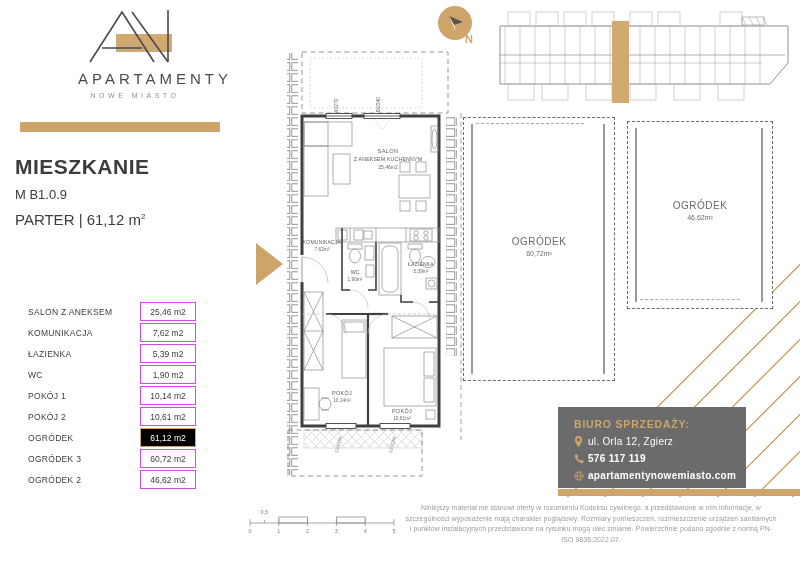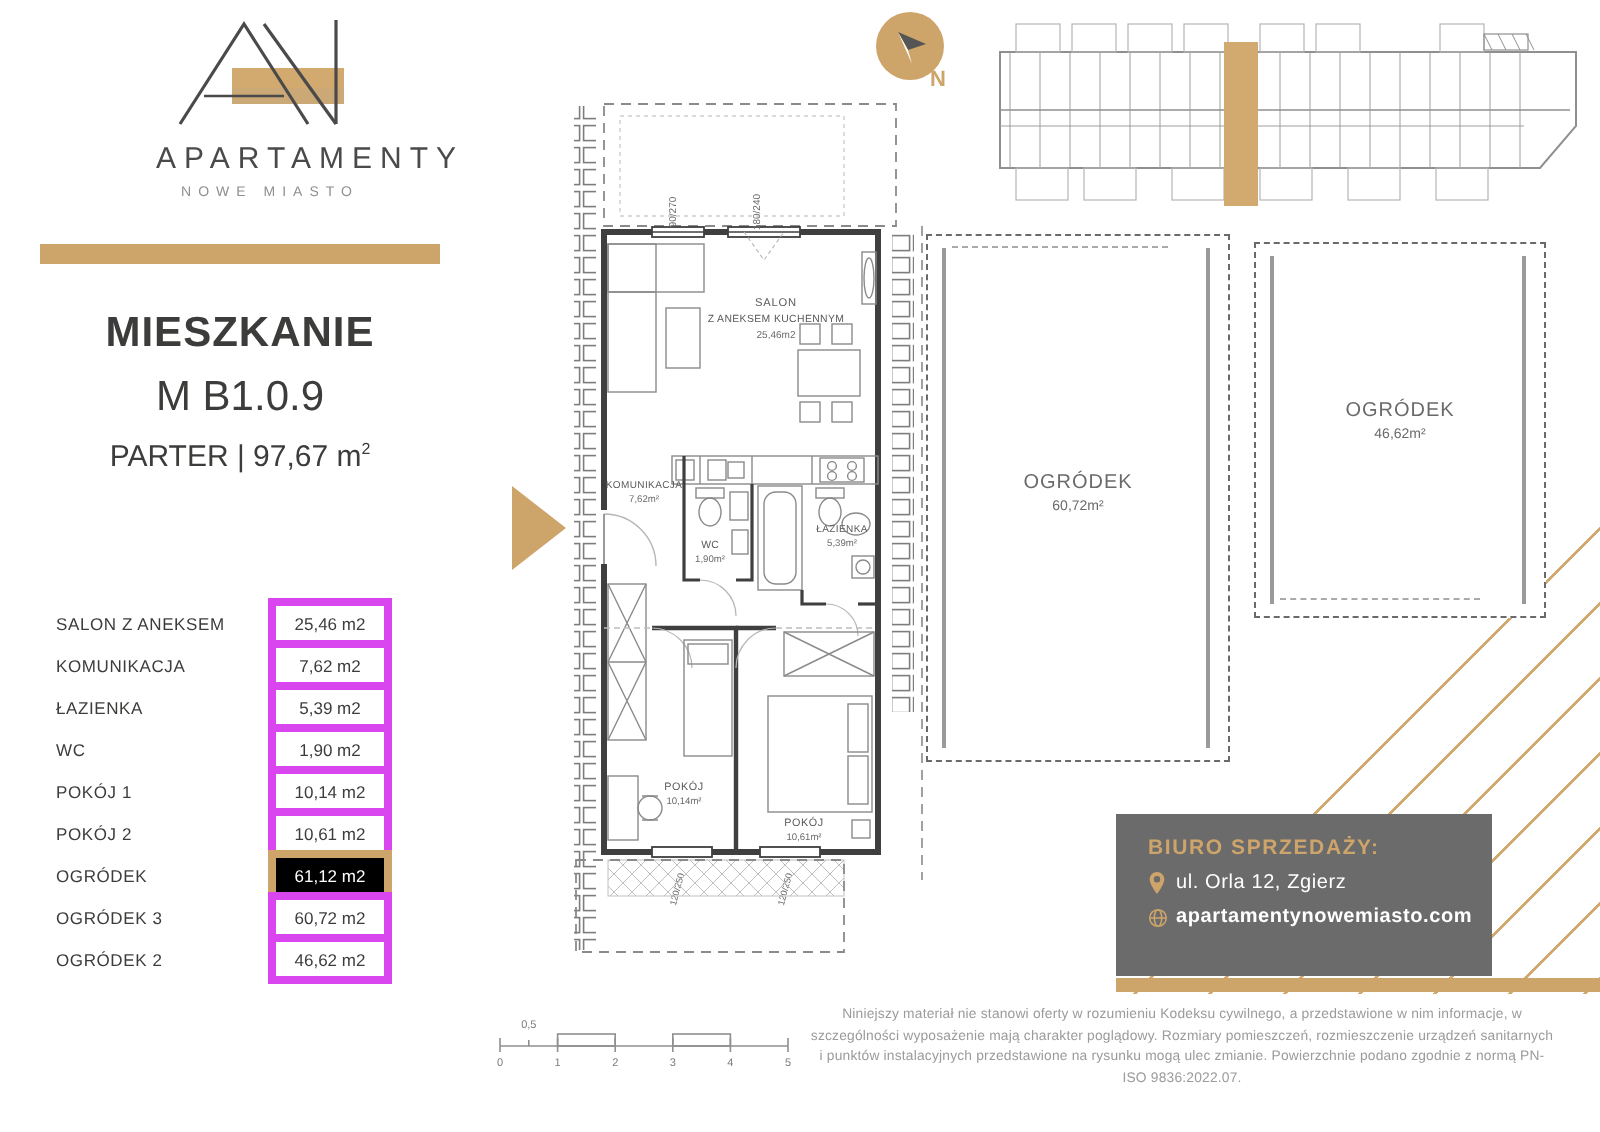--- a/index.html
+++ b/index.html
@@ -3,30 +3,30 @@
 <meta charset="utf-8">
 <style>
   html,body{margin:0;padding:0;background:#fff;font-family:"Liberation Sans",sans-serif;}
   #canvas{position:relative;width:800px;height:566px;background:#fff;overflow:hidden;}
   .abs{position:absolute;}
 
   
   .brand-name{font-size:15px;letter-spacing:4px;color:#4a4a4a;text-align:left;}
   .brand-sub{font-size:7px;letter-spacing:3.5px;color:#8f8f8f;text-align:center;margin-top:5px;}
   .gold-bar{background:#cda469;}
-  .title-block{width:210px;text-align:center;color:#3c3c3b;}
+  .title-block{width:210px;text-align:left;color:#3c3c3b;}
   .title-l1{font-size:21px;font-weight:600;letter-spacing:.5px;}
-  .title-l2{font-size:21px;font-weight:500;margin-top:8px;}
+  .title-l2{font-size:13px;font-weight:500;margin-top:8px;}
   .title-l3{font-size:15px;font-weight:500;margin-top:9px;}
   .title-l3 sup{font-size:8px;}
 
   .rtable{width:168px;display:flex;flex-direction:column;}
   .trow{display:flex;align-items:center;height:21px;}
   .tlabel{flex:1;text-align:left;font-size:8.5px;color:#3c3c3b;letter-spacing:.3px;padding-right:7px;}
-  .tval{width:54px;height:17px;border:4px solid #d946ef;display:flex;align-items:center;justify-content:center;font-size:8.5px;color:#3c3c3b;background:#fff;}
+  .tval{width:54px;height:17px;border:1px solid #d946ef;display:flex;align-items:center;justify-content:center;font-size:8.5px;color:#3c3c3b;background:#fff;}
   .trow.total .tval{background:#000000;color:#fff;border-color:#cda469;}
 
   
   .entry-tri{width:0;height:0;border-left:27px solid #cda469;border-top:21px solid transparent;border-bottom:21px solid transparent;}
 
   
   .garden{border:1.5px dashed #6a6a6a;box-sizing:border-box;}
   .garden .glabel{position:absolute;left:0;right:0;text-align:center;color:#6a6a6a;}
   .garden .gname{font-size:10px;letter-spacing:.5px;}
   .garden .garea{font-size:7px;margin-top:3px;}
@@ -62,21 +62,21 @@
     </svg>
     <div class="brand-name">APARTAMENTY</div>
     <div class="brand-sub">NOWE MIASTO</div>
   </div>
 
   <div class="abs gold-bar" style="left:20px;top:122px;width:200px;height:10px;"></div>
 
   <div class="abs title-block" style="left:15px;top:155px;">
     <div class="title-l1">MIESZKANIE</div>
     <div class="title-l2">M B1.0.9</div>
-    <div class="title-l3"><span>PARTER | 97,67 m</span><sup>2</sup></div>
+    <div class="title-l3"><span>PARTER | 61,12 m</span><sup>2</sup></div>
   </div>
 
   <div class="abs rtable" style="left:28px;top:301px;">
     <div class="trow">
         <div class="tlabel">SALON Z ANEKSEM</div>
         <div class="tval">25,46 m2</div>
       </div>
     <div class="trow">
         <div class="tlabel">KOMUNIKACJA</div>
         <div class="tval">7,62 m2</div>
@@ -341,20 +341,28 @@
     <div class="crow">
       <span class="cicon">
         <svg width="9" height="11" viewBox="0 0 12 15">
             <path d="M6 0C3.2 0 1 2.2 1 5c0 3.8 5 10 5 10s5-6.2 5-10C11 2.2 8.8 0 6 0zm0 7.2A2.2 2.2 0 1 1 6 2.8a2.2 2.2 0 0 1 0 4.4z" fill="#cda469"></path>
           </svg>
       </span>
       <span>ul. Orla 12, Zgierz</span>
     </div>
     <div class="crow bold">
       <span class="cicon">
+        <svg width="10" height="10" viewBox="0 0 14 14">
+            <path d="M3 .5L5 1l1 3-1.6 1.3c.8 1.9 2.4 3.5 4.3 4.3L10 8l3 1 .5 2-1.2 2C7 13 1 7 1 1.7z" fill="#cda469"></path>
+          </svg>
+      </span>
+      <span>576 117 119</span>
+    </div>
+    <div class="crow bold">
+      <span class="cicon">
         <svg width="10" height="10" viewBox="0 0 14 14" fill="none" stroke="#cda469" stroke-width="1.1">
             <circle cx="7" cy="7" r="5.8"></circle>
             <ellipse cx="7" cy="7" rx="2.6" ry="5.8"></ellipse>
             <line x1="1.2" y1="7" x2="12.8" y2="7"></line>
           </svg>
       </span>
       <span>apartamentynowemiasto.com</span>
     </div>
   </div>
   <div class="abs gold-bar" style="left:558px;top:489px;width:242px;height:7px;"></div>

